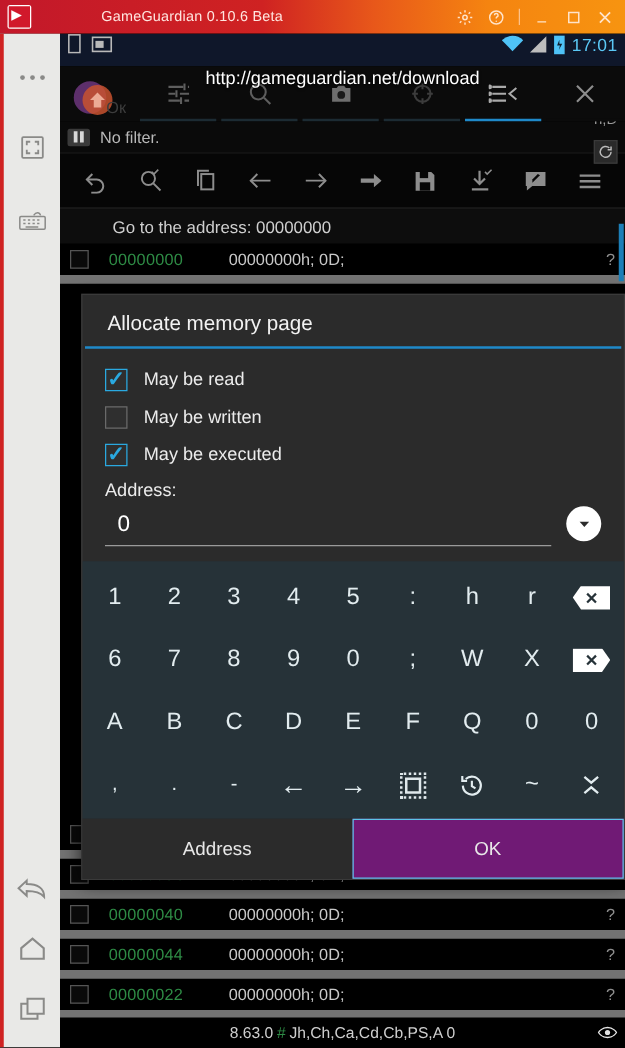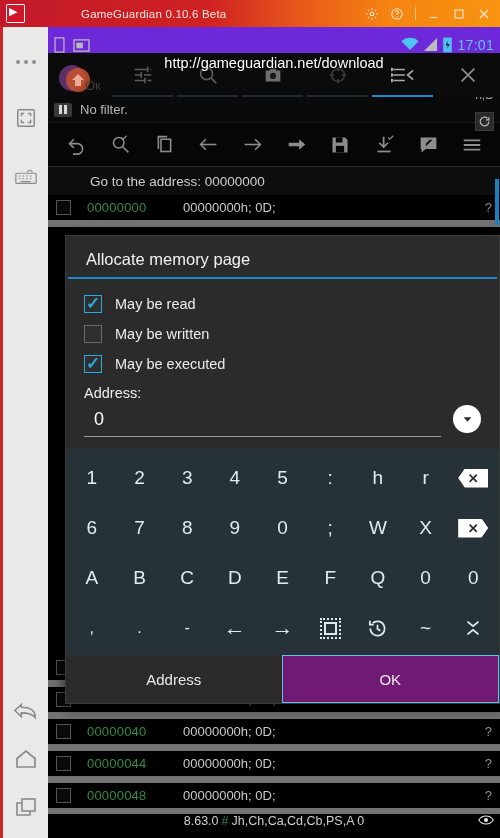--- a/index.html
+++ b/index.html
@@ -55,22 +55,22 @@
   .sb-bottom { margin-bottom: 14px; display:flex; flex-direction:column; align-items:center; }
 
   
   .screen {
     position: absolute; left: 48px; top: 27px; width: 452px; height: 811px;
     background: #000; overflow: hidden;
   }
 
   
   .statusbar {
-    position: relative; height: 26px; background: #6d28d9;
-    display: flex; align-items: flex-end; padding: 0 6px;
+    position: relative; height: 26px; background: #0f172a;
+    display: flex; align-items: flex-start; padding: 0 6px;
   }
   .sbar-left { display: flex; align-items: center; gap: 8px; color: #cfcfcf; }
   .sbar-right { margin-left: auto; display: flex; align-items: center; gap: 4px; }
   .sbar-time { color: #5bc8f5; font-size: 14px; letter-spacing: .3px; }
 
   
   .gg-tabs {
     position: relative; height: 44px; background: #0b0b0b;
     display: flex; align-items: flex-end;
   }
@@ -208,21 +208,21 @@
   .dlg-buttons { display: flex; height: 48px; }
   .dbtn {
     flex: 1; display: flex; align-items: center; justify-content: center;
     color: #e8e8e8; font-size: 15px; background: #2b2b2b;
   }
   .dbtn.primary { background: #701a75; border: 1px solid #5dc2e8; }
 
   
   .footer {
     position: absolute; left: 0; bottom: 0; width: 452px; height: 24px;
-    background: #000; display: flex; align-items: flex-start; justify-content: center;
+    background: #000; display: flex; align-items: center; justify-content: center;
     gap: 3px;
   }
   .footer .f-ver { color: #cfcfcf; font-size: 12.5px; }
   .footer .f-hash { color: #2e8b45; font-size: 12.5px; }
   .footer .f-flags { color: #cfcfcf; font-size: 12.5px; }
   .footer .f-eye {
     position: absolute; right: 6px; color: #e4e4e4; font-size: 13px;
     display:flex; align-items:center;
   }
   svg { display: block; }
@@ -516,21 +516,21 @@
         <div class="q">?</div>
       </div>
       <div class="hexrow">
         <div class="cb"></div>
         <div class="addr">00000044</div>
         <div class="val">00000000h;  0D;</div>
         <div class="q">?</div>
       </div>
       <div class="hexrow">
         <div class="cb"></div>
-        <div class="addr">00000048</div>
+        <div class="addr">00000022</div>
         <div class="val">00000000h;  0D;</div>
         <div class="q">?</div>
       </div>
       <div class="hexrow dim">
         <div class="cb"></div>
         <div class="addr">0000004C</div>
         <div class="val">00000000h;  0D;</div>
         <div class="q">?</div>
       </div>
     </div>

